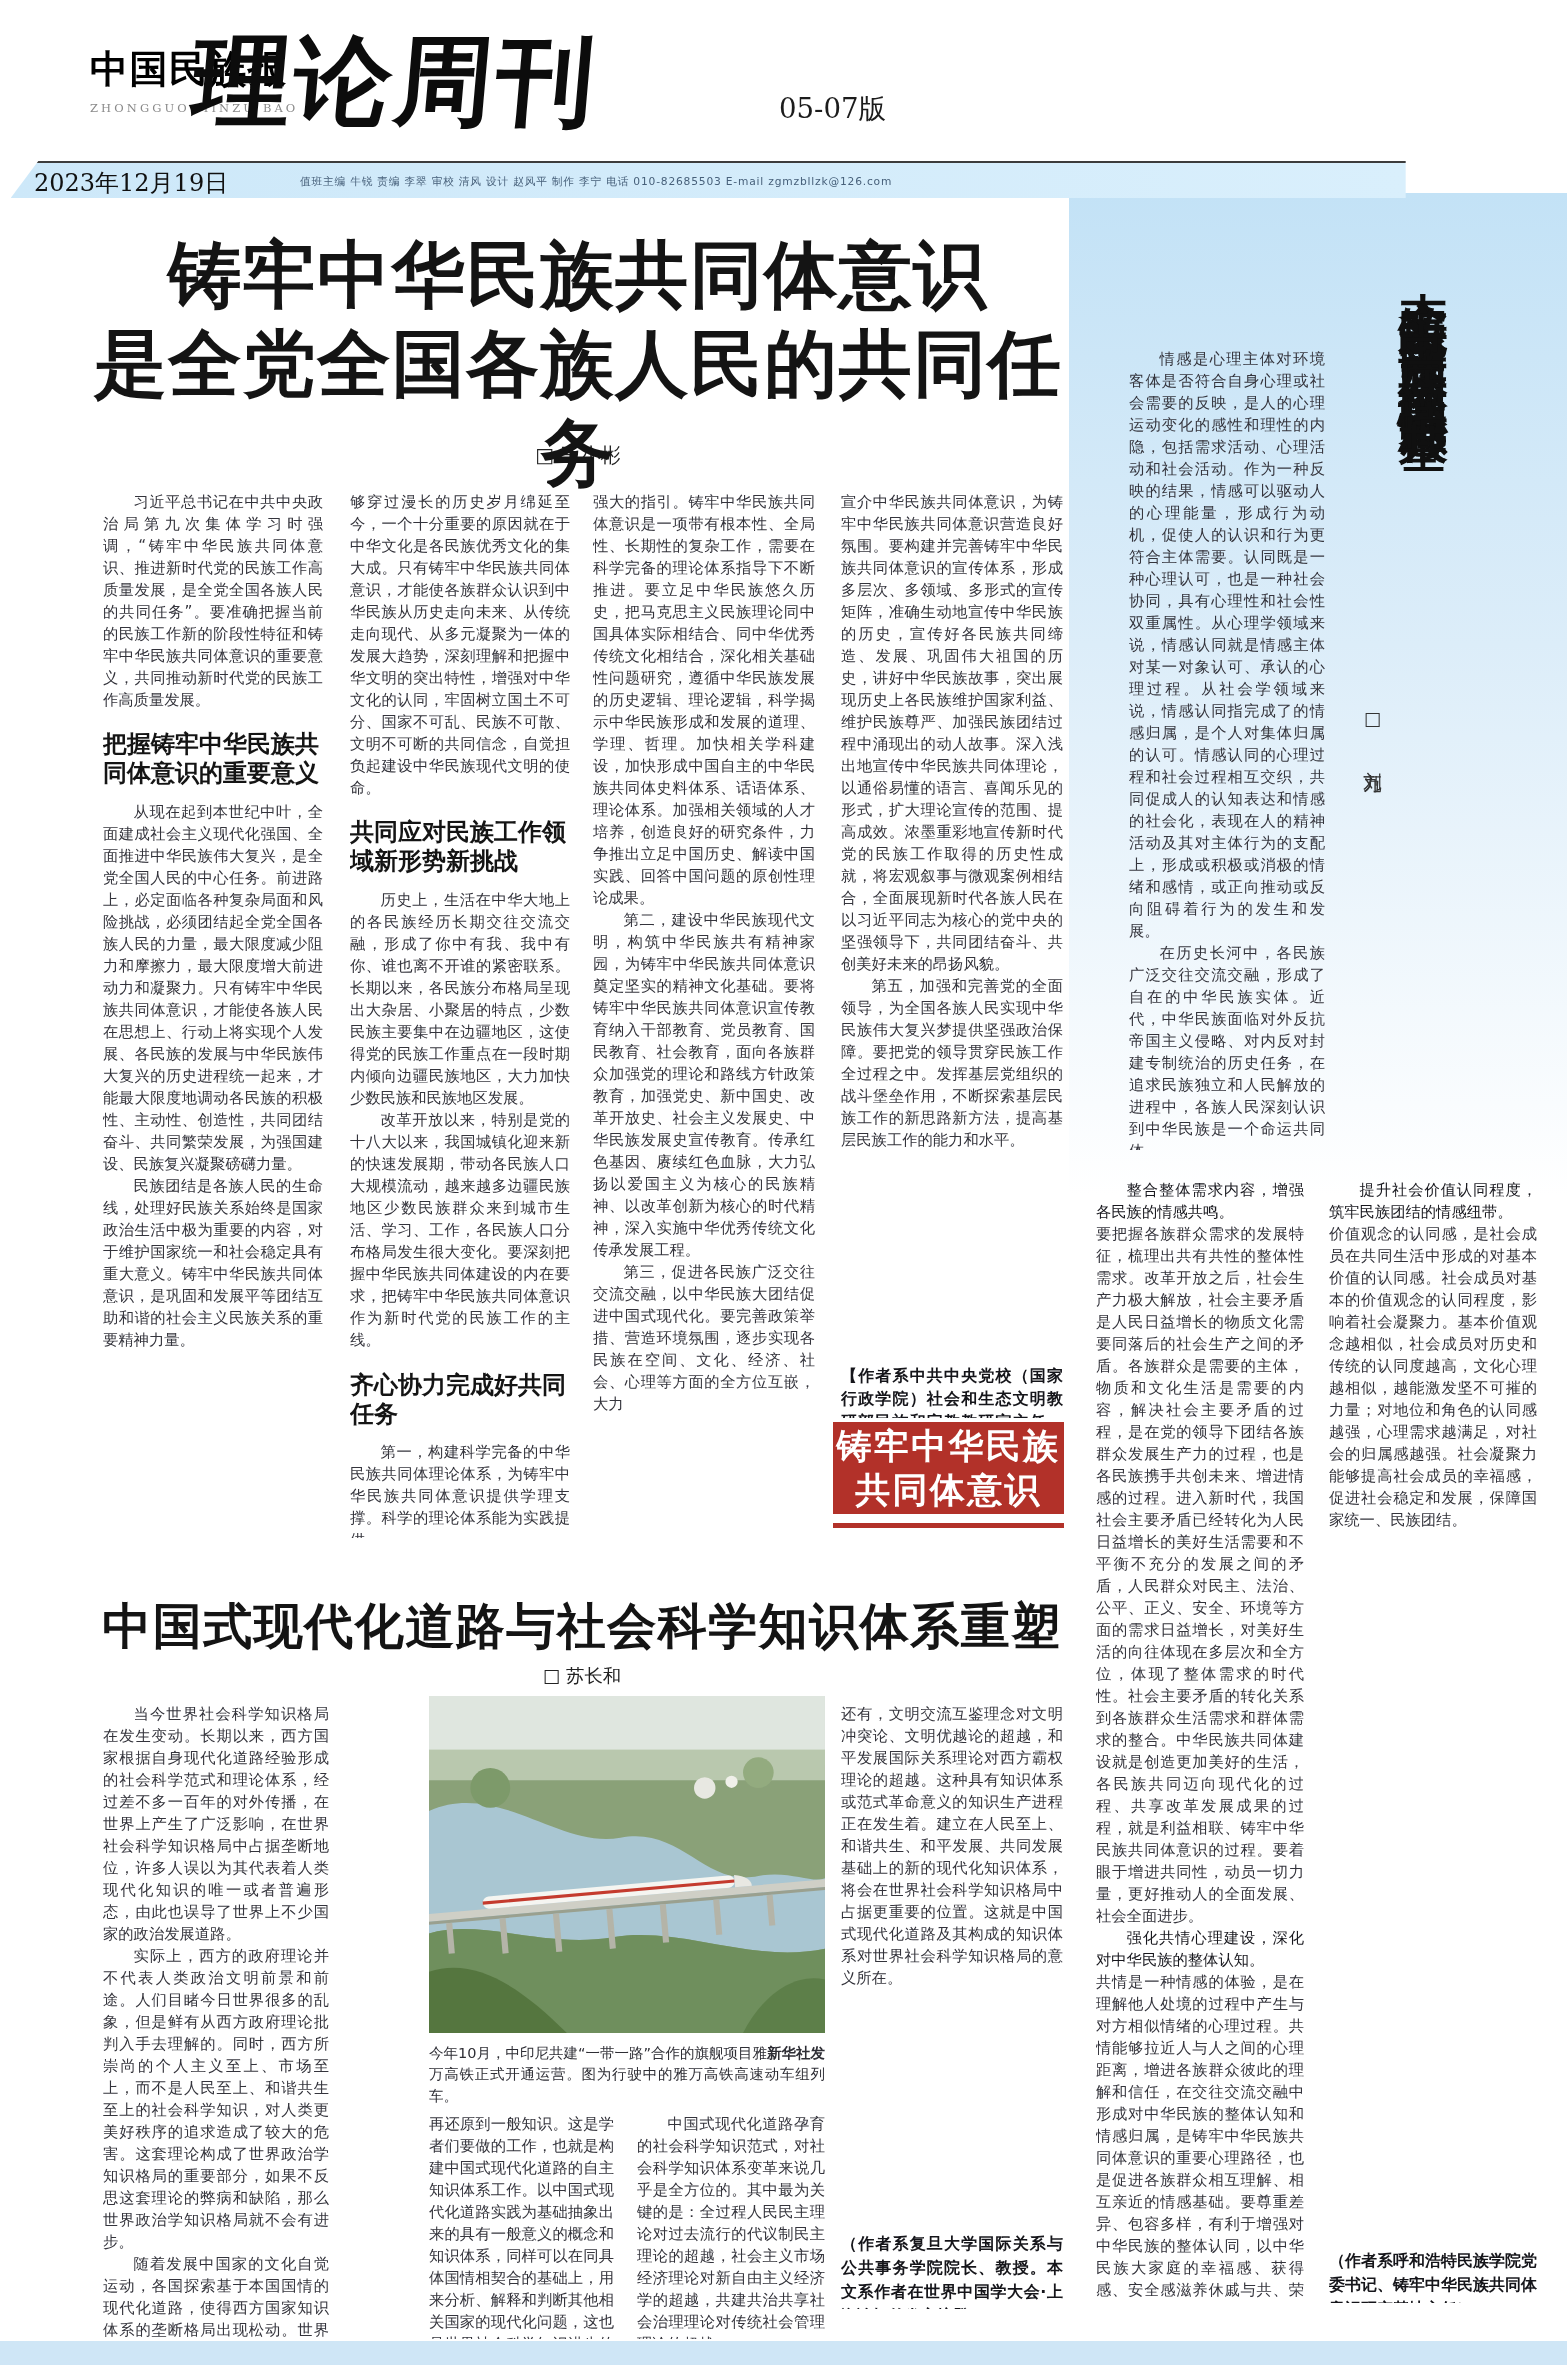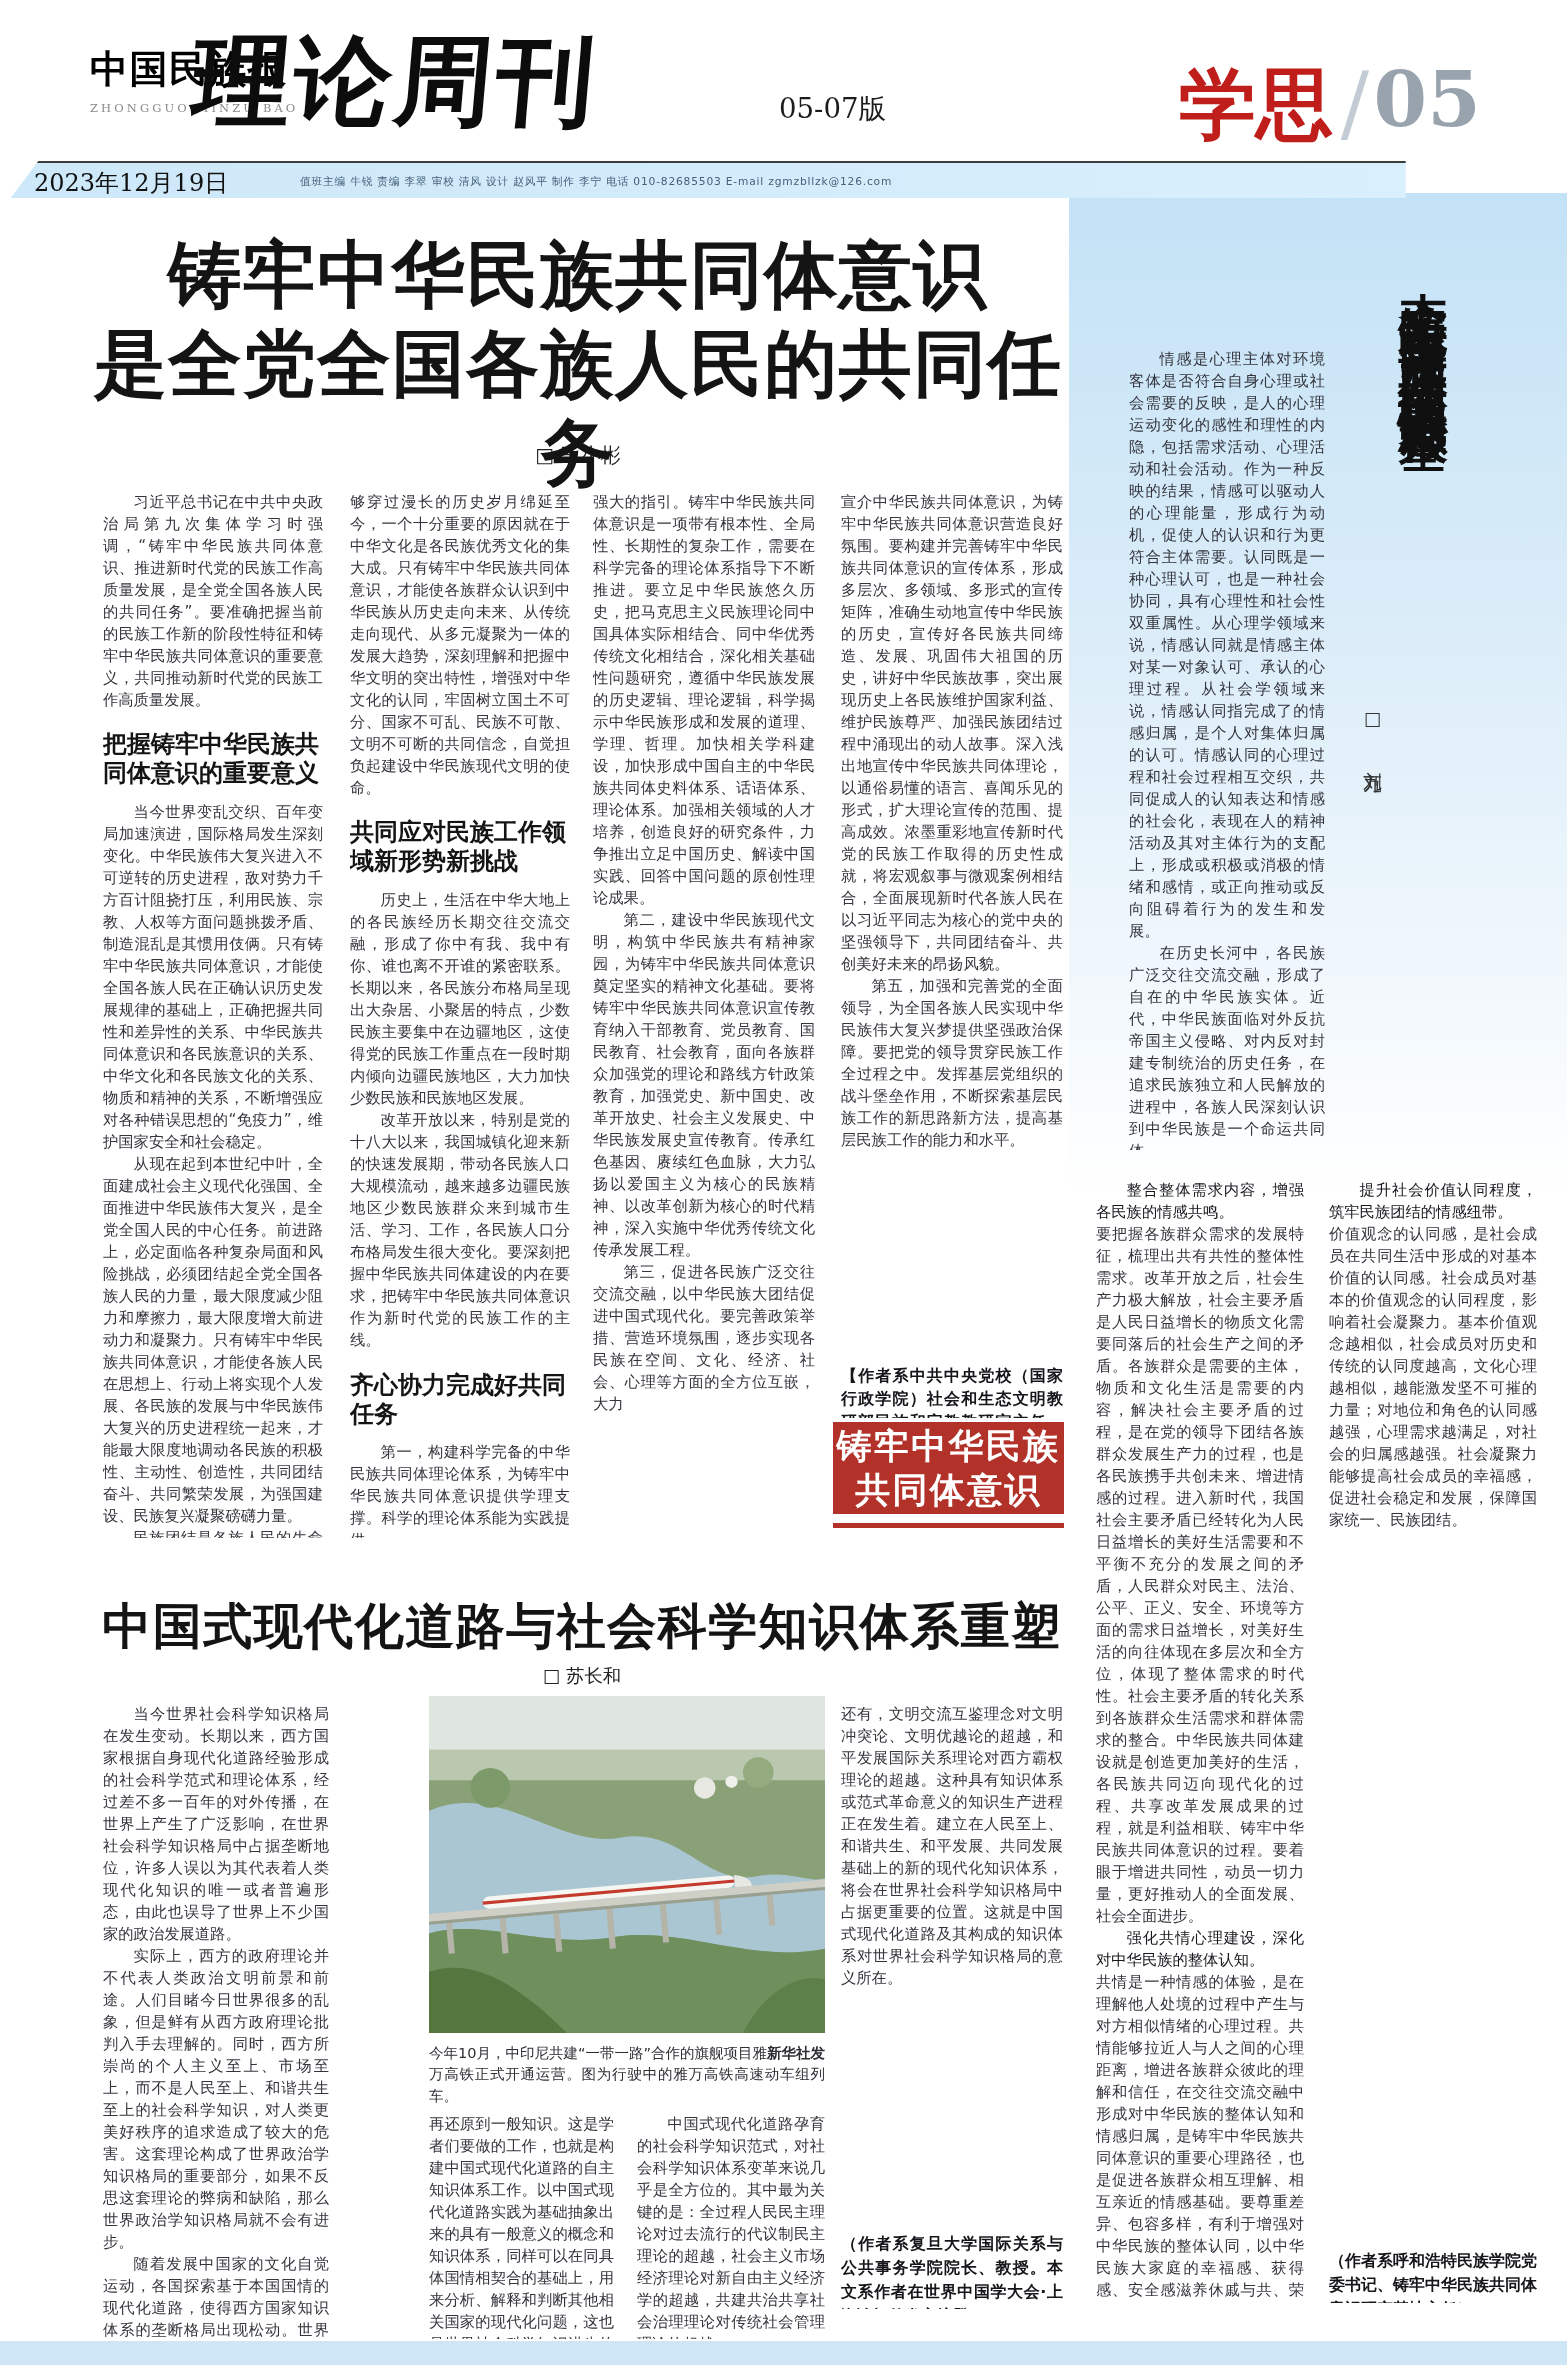--- a/index.html
+++ b/index.html
@@ -48,40 +48,34 @@
   <div class="abs right-grad" style="left:1069px;top:193px;width:499px;height:1003px;"></div>
   <div class="abs footer-strip" style="left:0;top:2341px;width:1568px;height:24.5px;"></div>
 
   <div class="abs" style="left:90px;top:44px;">
     <div class="paper-cn">中国民族报</div>
     <div class="paper-py" style="margin-top:6.1px;">ZHONGGUO MINZU BAO</div>
   </div>
   <div class="abs weekly" style="left:193px;top:17px;">理论周刊</div>
   <div class="abs edition" style="left:779px;top:90px;">05-07版</div>
 
-  <div class="abs" style="left:1179px;top:54px;display:flex;align-items:flex-start;">
-    <span class="section-cn">学思</span>
-    <span class="section-slash" style="margin:0 4.6px 0 7.7px;">/</span>
-    <span class="section-no">05</span>
-  </div>
 
   <div class="abs band" style="left:10.7px;top:161px;width:1395px;height:35px;"></div>
   <div class="abs date" style="left:34px;top:167px;">2023年12月19日</div>
   <div class="abs staff" style="left:300px;top:175px;width:957px;white-space:nowrap;overflow:hidden;">值班主编 牛锐  责编 李翠  审校 清风  设计 赵风平  制作 李宁  电话 010-82685503  E-mail zgmzbllzk@126.com</div>
 
   <div class="abs byline" style="left:84px;top:442px;width:988px;">□ 王小彬</div>
   <div class="abs headline h-main" style="left:84px;top:230px;width:988px;">
     <div>铸牢中华民族共同体意识</div>
     <div>是全党全国各族人民的共同任务</div>
   </div>
 
   <div class="col" style="left:103px;top:491px;width:220px;height:1047px;">
     <p>习近平总书记在中共中央政治局第九次集体学习时强调，“铸牢中华民族共同体意识、推进新时代党的民族工作高质量发展，是全党全国各族人民的共同任务”。要准确把握当前的民族工作新的阶段性特征和铸牢中华民族共同体意识的重要意义，共同推动新时代党的民族工作高质量发展。</p>
     <p class="subhead">把握铸牢中华民族共同体意识的重要意义</p>
-    <p>当今世界变乱交织、百年变局加速演进，国际格局发生深刻变化。中华民族伟大复兴进入不可逆转的历史进程，敌对势力千方百计阻挠打压，利用民族、宗教、人权等方面问题挑拨矛盾、制造混乱是其惯用伎俩。只有铸牢中华民族共同体意识，才能使全国各族人民在正确认识历史发展规律的基础上，正确把握共同性和差异性的关系、中华民族共同体意识和各民族意识的关系、中华文化和各民族文化的关系、物质和精神的关系，不断增强应对各种错误思想的“免疫力”，维护国家安全和社会稳定。</p>
     <p>从现在起到本世纪中叶，全面建成社会主义现代化强国、全面推进中华民族伟大复兴，是全党全国人民的中心任务。前进路上，必定面临各种复杂局面和风险挑战，必须团结起全党全国各族人民的力量，最大限度减少阻力和摩擦力，最大限度增大前进动力和凝聚力。只有铸牢中华民族共同体意识，才能使各族人民在思想上、行动上将实现个人发展、各民族的发展与中华民族伟大复兴的历史进程统一起来，才能最大限度地调动各民族的积极性、主动性、创造性，共同团结奋斗、共同繁荣发展，为强国建设、民族复兴凝聚磅礴力量。</p>
     <p>民族团结是各族人民的生命线，处理好民族关系始终是国家政治生活中极为重要的内容，对于维护国家统一和社会稳定具有重大意义。铸牢中华民族共同体意识，是巩固和发展平等团结互助和谐的社会主义民族关系的重要精神力量。</p>
 
   </div>
 
   <div class="col" style="left:350px;top:491px;width:220px;height:1047px;">
     <p class="cont">够穿过漫长的历史岁月绵延至今，一个十分重要的原因就在于中华文化是各民族优秀文化的集大成。只有铸牢中华民族共同体意识，才能使各族群众认识到中华民族从历史走向未来、从传统走向现代、从多元凝聚为一体的发展大趋势，深刻理解和把握中华文明的突出特性，增强对中华文化的认同，牢固树立国土不可分、国家不可乱、民族不可散、文明不可断的共同信念，自觉担负起建设中华民族现代文明的使命。</p>
     <p class="subhead">共同应对民族工作领域新形势新挑战</p>
     <p>历史上，生活在中华大地上的各民族经历长期交往交流交融，形成了你中有我、我中有你、谁也离不开谁的紧密联系。长期以来，各民族分布格局呈现出大杂居、小聚居的特点，少数民族主要集中在边疆地区，这使得党的民族工作重点在一段时期内倾向边疆民族地区，大力加快少数民族和民族地区发展。</p>
     <p>改革开放以来，特别是党的十八大以来，我国城镇化迎来新的快速发展期，带动各民族人口大规模流动，越来越多边疆民族地区少数民族群众来到城市生活、学习、工作，各民族人口分布格局发生很大变化。要深刻把握中华民族共同体建设的内在要求，把铸牢中华民族共同体意识作为新时代党的民族工作的主线。</p>

